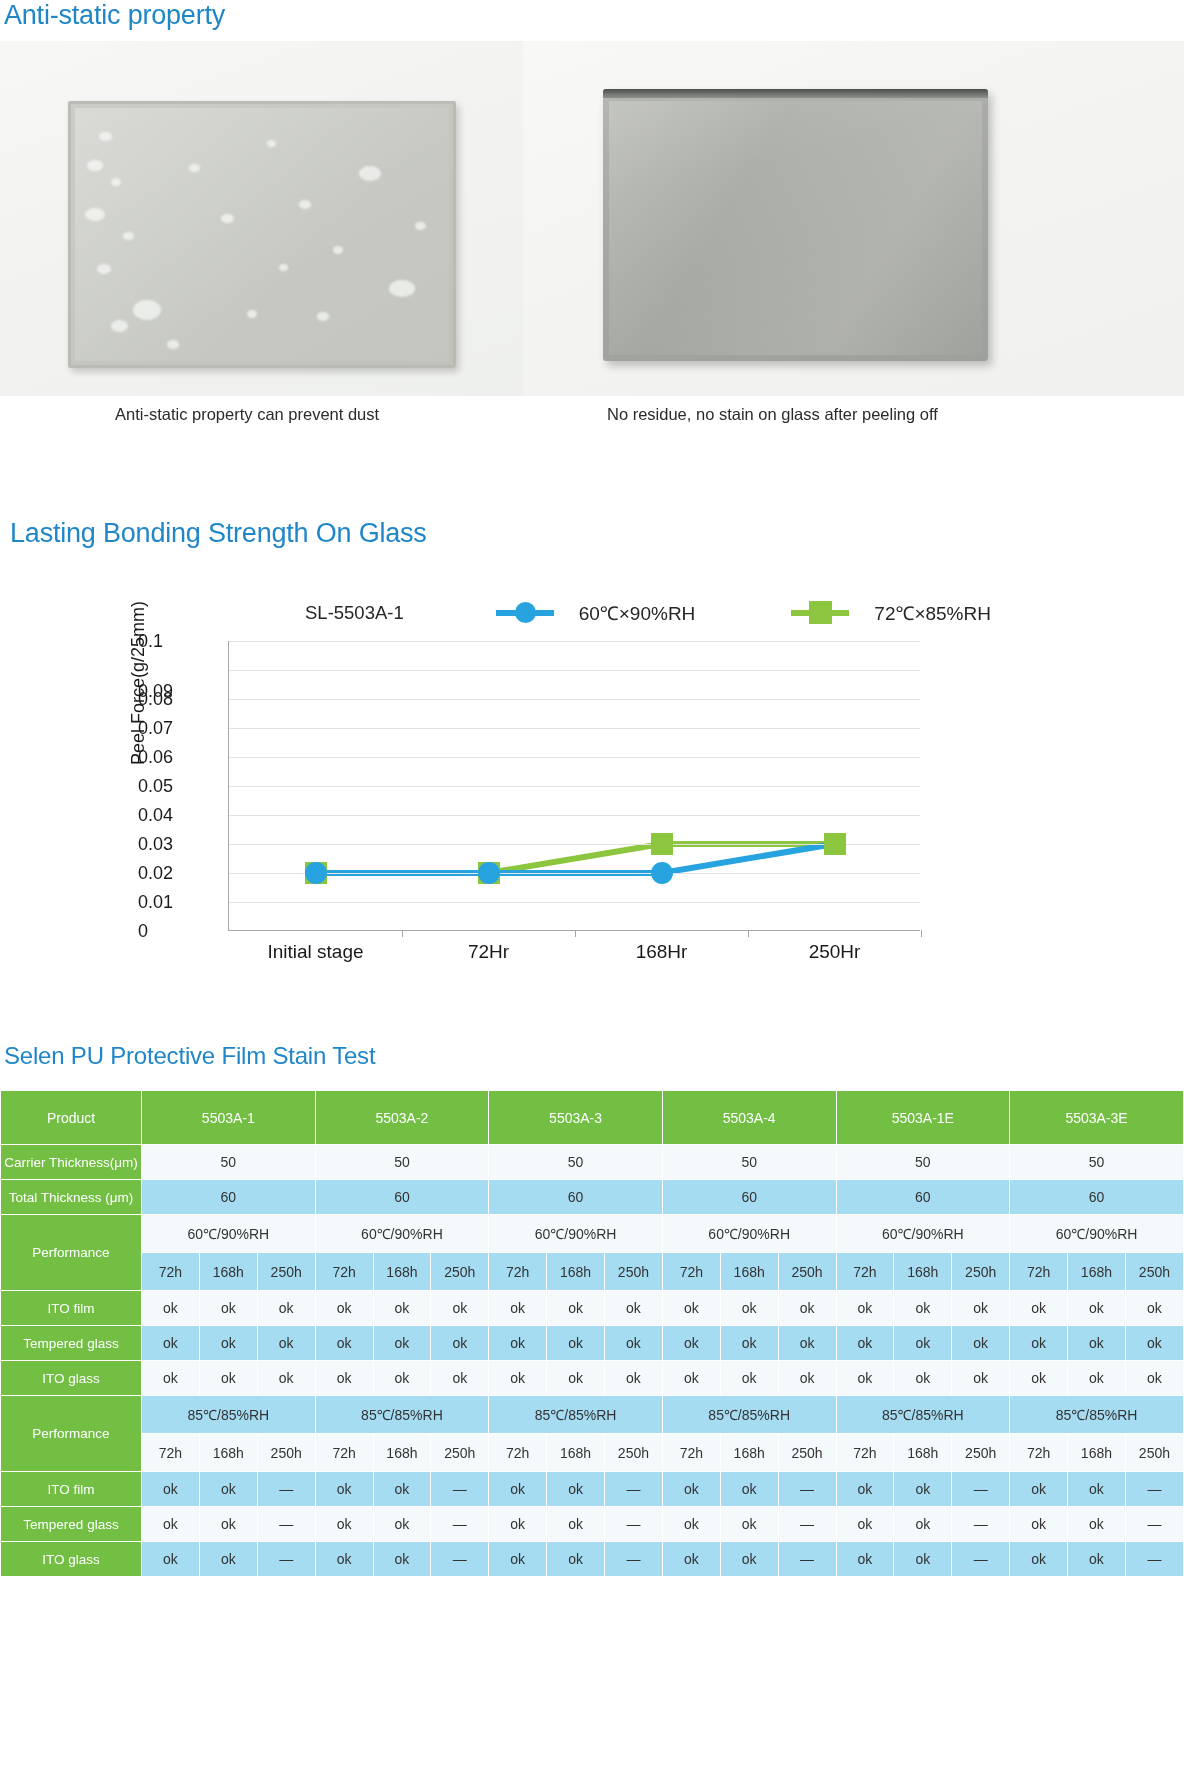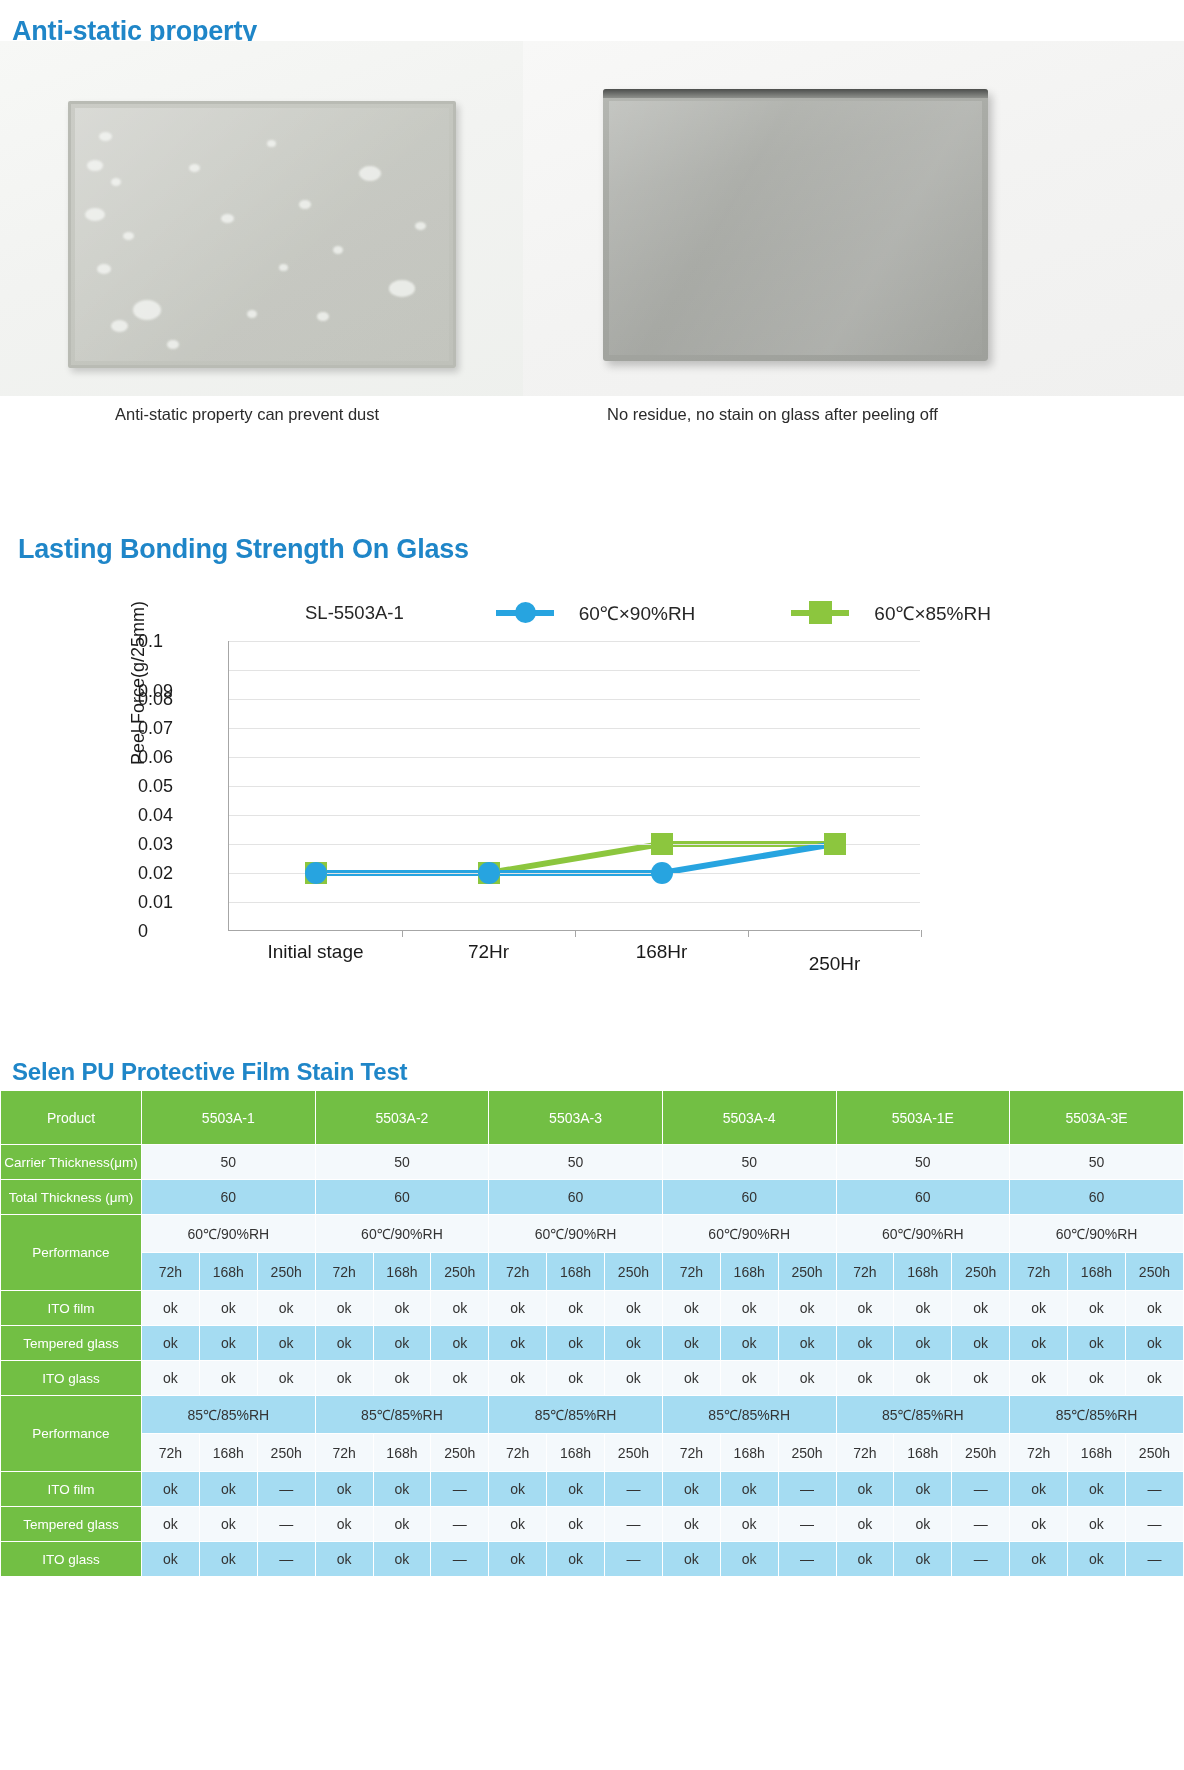--- a/index.html
+++ b/index.html
@@ -6,25 +6,25 @@
   html, body {
     margin: 0; padding: 0;
     width: 1184px;
     background: #ffffff;
     font-family: "Liberation Sans", sans-serif;
   }
   body { width: 1184px; min-height: 1770px; position: relative; overflow-x: hidden; }
 
   .section-title {
     color: #1f86c8;
-    font-weight: bold;
+    font-weight: normal;
     font-size: 26px;
     letter-spacing: -0.2px;
-    margin: 8px;
-    padding: 8px 0 0 2px;
+    margin: 0;
+    padding: 0 0 0 2px;
   }
   #title-anti-static { position: absolute; left: 2px; top: 0px; font-size: 27px; }
   #title-bonding { position: absolute; left: 8px; top: 518px; font-size: 27px; }
   #title-stain { position: absolute; left: 2px; top: 1042px; font-size: 24px; }
 
   
   .photo-band { position: absolute; left: 0; top: 41px; width: 1184px; height: 355px; }
   .photo-card {
     position: absolute; top: 0; height: 355px; width: 578px;
     background: #f4f5f3;
@@ -200,21 +200,21 @@
       <span class="legend-line blue">
         <span class="legend-mark-circle"></span>
       </span>
       <span class="legend-label">60℃×90%RH</span>
     </span>
 
     <span class="legend-item">
       <span class="legend-line green">
         <span class="legend-mark-square"></span>
       </span>
-      <span class="legend-label">60℃×85%RH</span>
+      <span class="legend-label">72℃×85%RH</span>
     </span>
   </div>
 
   <div class="y-axis-title">Peel Force(g/25mm)</div>
 
   <div class="ytick-col" id="ytick-col">
       <div class="ytick-label" style="top: 0px;">0.1</div>
       <div class="ytick-label" style="top: 29px; margin-top: 21px;">0.09</div>
       <div class="ytick-label" style="top: 58px;">0.08</div>
       <div class="ytick-label" style="top: 87px;">0.07</div>
@@ -242,21 +242,21 @@
       <div class="gridline" style="top: 203px;"></div>
       <div class="gridline" style="top: 232px;"></div>
       <div class="gridline" style="top: 261px;"></div>
       <div class="xtick-mark" style="left: 173px;"></div>
       <div class="xtick-label" style="left: 86.5px;">Initial stage</div>
       <div class="xtick-mark" style="left: 346px;"></div>
       <div class="xtick-label" style="left: 259.5px;">72Hr</div>
       <div class="xtick-mark" style="left: 519px;"></div>
       <div class="xtick-label" style="left: 432.5px;">168Hr</div>
       <div class="xtick-mark" style="left: 692px;"></div>
-      <div class="xtick-label" style="left: 605.5px; margin-top: 12px;">250Hr</div>
+      <div class="xtick-label" style="left: 605.5px;">250Hr</div>
       <div class="marker square" style="left: 86.5px; top: 232px;"></div>
       <div class="marker square" style="left: 259.5px; top: 232px;"></div>
       <div class="marker square" style="left: 432.5px; top: 203px;"></div>
       <div class="marker square" style="left: 605.5px; top: 203px;"></div>
       <div class="marker circle" style="left: 86.5px; top: 232px;"></div>
       <div class="marker circle" style="left: 259.5px; top: 232px;"></div>
       <div class="marker circle" style="left: 432.5px; top: 232px;"></div>
     </div>
 </div>
 

